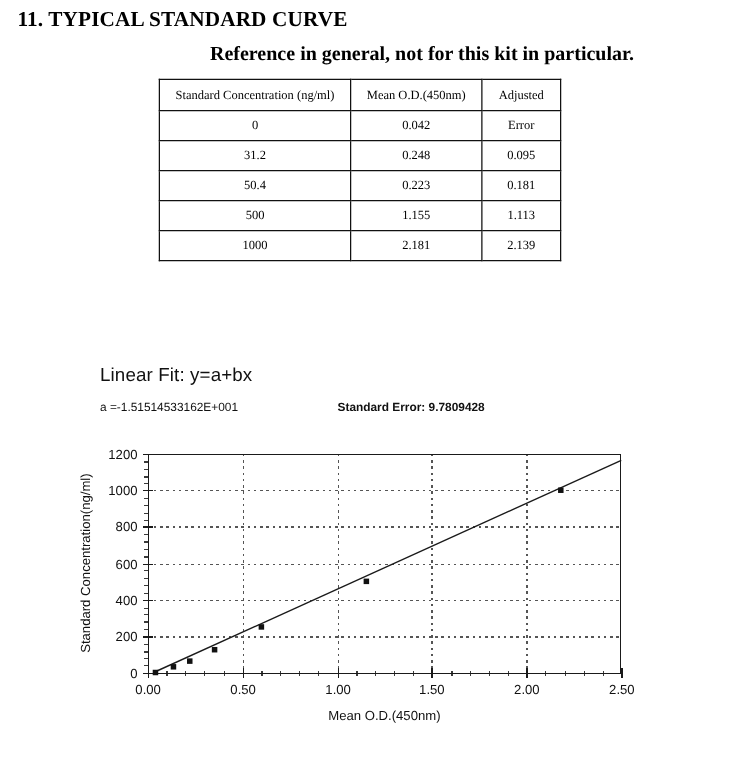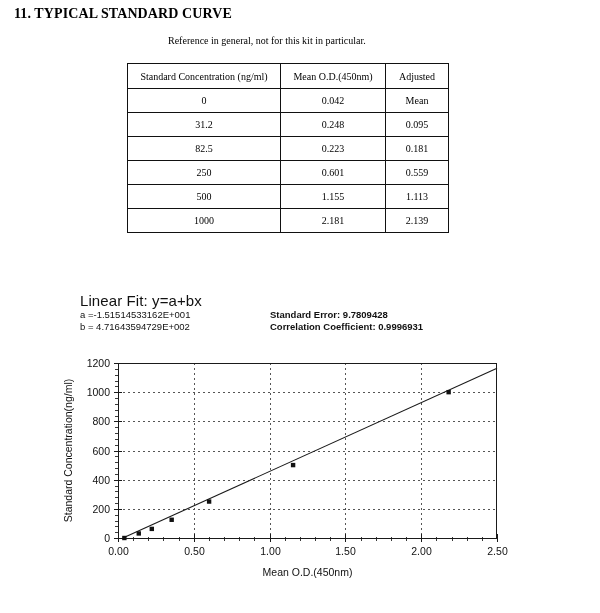--- a/index.html
+++ b/index.html
@@ -16,31 +16,31 @@
     overflow: hidden;
   }
 
   
   #section-title {
     position: absolute;
     left: 14px;
     top: 6px;
     font-family: "Liberation Serif", serif;
     font-weight: bold;
-    font-size: 14px;
+    font-size: 17px;
     letter-spacing: 0.1px;
     white-space: nowrap;
   }
   #reference-note {
     position: absolute;
     left: 168px;
     top: 35px;
     font-family: "Liberation Serif", serif;
-    font-weight: normal;
-    font-size: 10px;
+    font-weight: bold;
+    font-size: 16px;
     white-space: nowrap;
   }
 
   
   #std-table {
     position: absolute;
     left: 127px;
     top: 63px;
     border-collapse: collapse;
     font-family: "Liberation Serif", serif;
@@ -68,21 +68,21 @@
     position: absolute;
     left: 80px;
     top: 292px;
     font-family: "Liberation Sans", sans-serif;
     color: #111111;
   }
   #fit-title {
     font-size: 15px;
     line-height: 17px;
     letter-spacing: 0.1px;
-    margin-bottom: 0;
+    margin-bottom: 12px;
   }
   .fit-row {
     display: flex;
     font-size: 9.5px;
     line-height: 12px;
     white-space: nowrap;
   }
   .fit-left  { width: 190px; }
   .fit-right { width: 230px; font-weight: bold; }
 
@@ -151,59 +151,50 @@
     <tr>
       <th class="col-conc">Standard Concentration (ng/ml)</th>
       <th class="col-od">Mean O.D.(450nm)</th>
       <th class="col-adj">Adjusted</th>
     </tr>
   </thead>
   <tbody>
     <tr>
       <td class="col-conc">0</td>
       <td class="col-od">0.042</td>
-      <td class="col-adj">Mean</td>
+      <td class="col-adj">Error</td>
     </tr>
     <tr>
       <td class="col-conc">31.2</td>
       <td class="col-od">0.248</td>
       <td class="col-adj">0.095</td>
     </tr>
     <tr>
-      <td class="col-conc">82.5</td>
+      <td class="col-conc">50.4</td>
       <td class="col-od">0.223</td>
       <td class="col-adj">0.181</td>
-    </tr>
-    <tr>
-      <td class="col-conc">250</td>
-      <td class="col-od">0.601</td>
-      <td class="col-adj">0.559</td>
     </tr>
     <tr>
       <td class="col-conc">500</td>
       <td class="col-od">1.155</td>
       <td class="col-adj">1.113</td>
     </tr>
     <tr>
       <td class="col-conc">1000</td>
       <td class="col-od">2.181</td>
       <td class="col-adj">2.139</td>
     </tr>
   </tbody>
 </table>
 
 <div id="fit-block">
   <div id="fit-title">Linear Fit: y=a+bx</div>
   <div class="fit-row">
     <span class="fit-left">a =-1.51514533162E+001</span>
     <span class="fit-right">Standard Error: 9.7809428</span>
-  </div>
-  <div class="fit-row">
-    <span class="fit-left">b = 4.71643594729E+002</span>
-    <span class="fit-right">Correlation Coefficient: 0.9996931</span>
   </div>
 </div>
 
 <div id="chart-area">
   <svg id="chart-svg" width="600" height="240" viewBox="0 0 600 240">
     <g id="grid-group">
         <line x1="118" y1="157.5" x2="497" y2="157.5" class="gridline"></line>
         <line x1="118" y1="128.5" x2="497" y2="128.5" class="gridline"></line>
         <line x1="118" y1="99.5" x2="497" y2="99.5" class="gridline"></line>
         <line x1="118" y1="69.5" x2="497" y2="69.5" class="gridline"></line>

